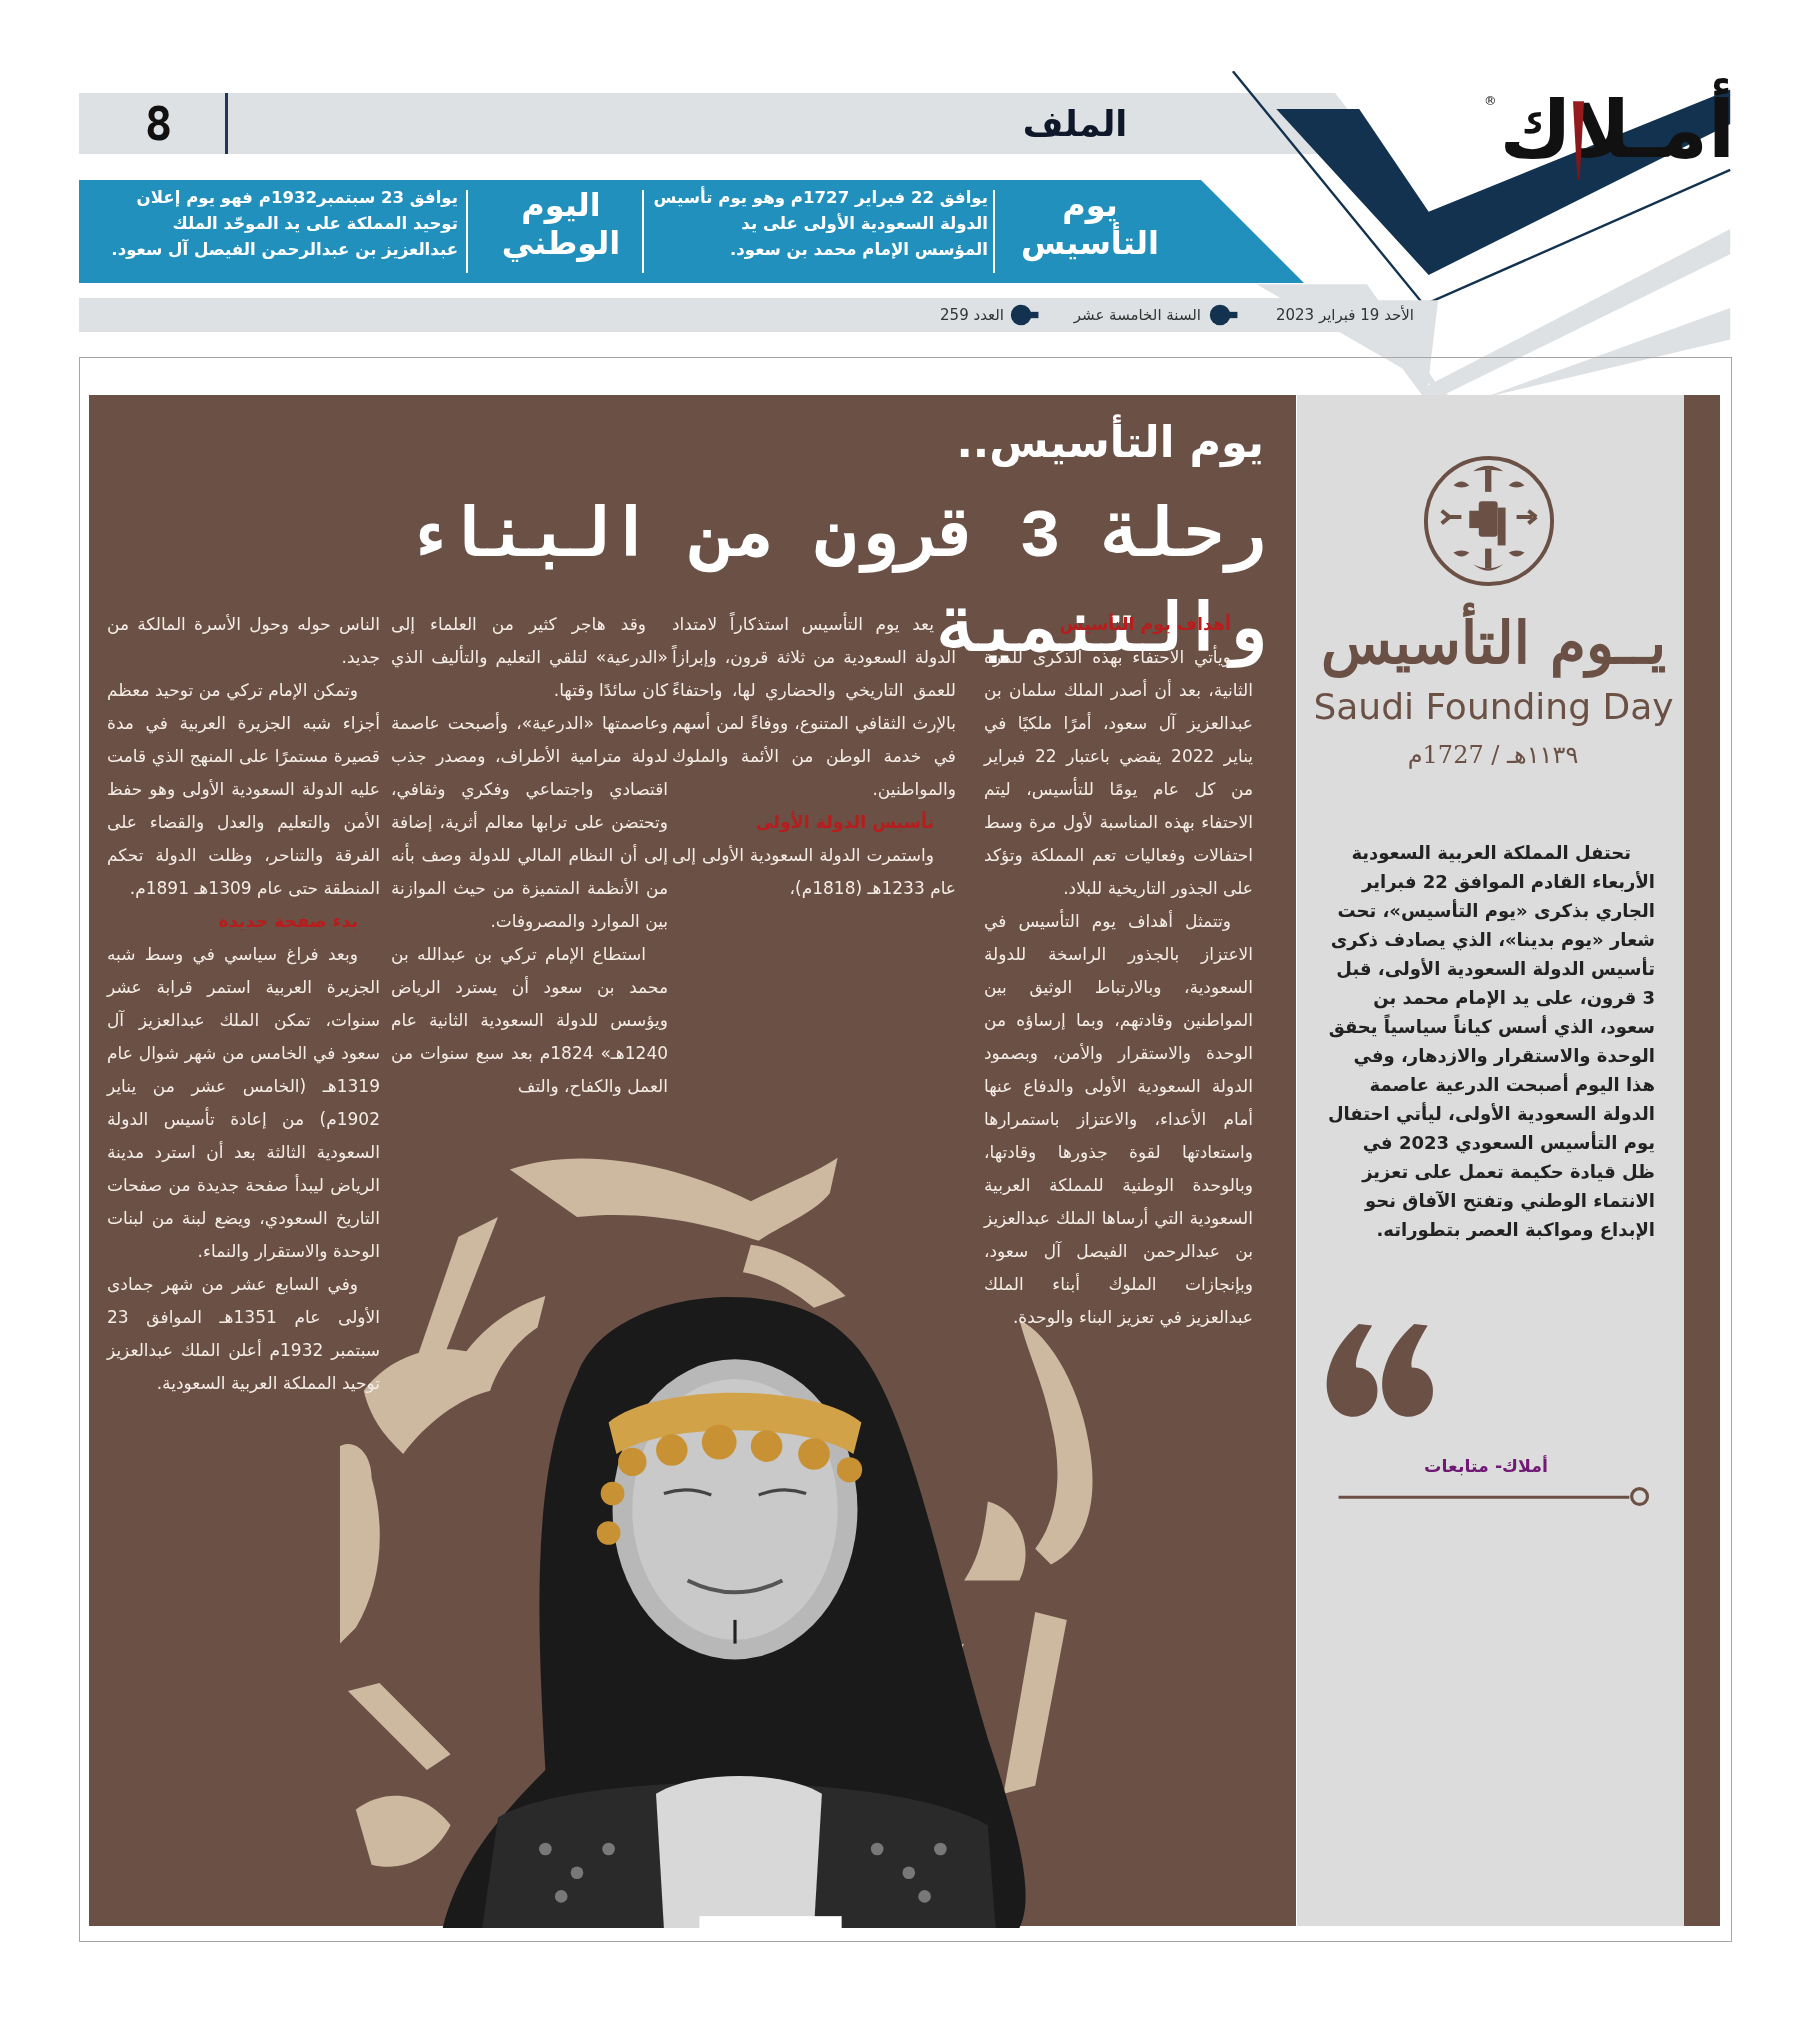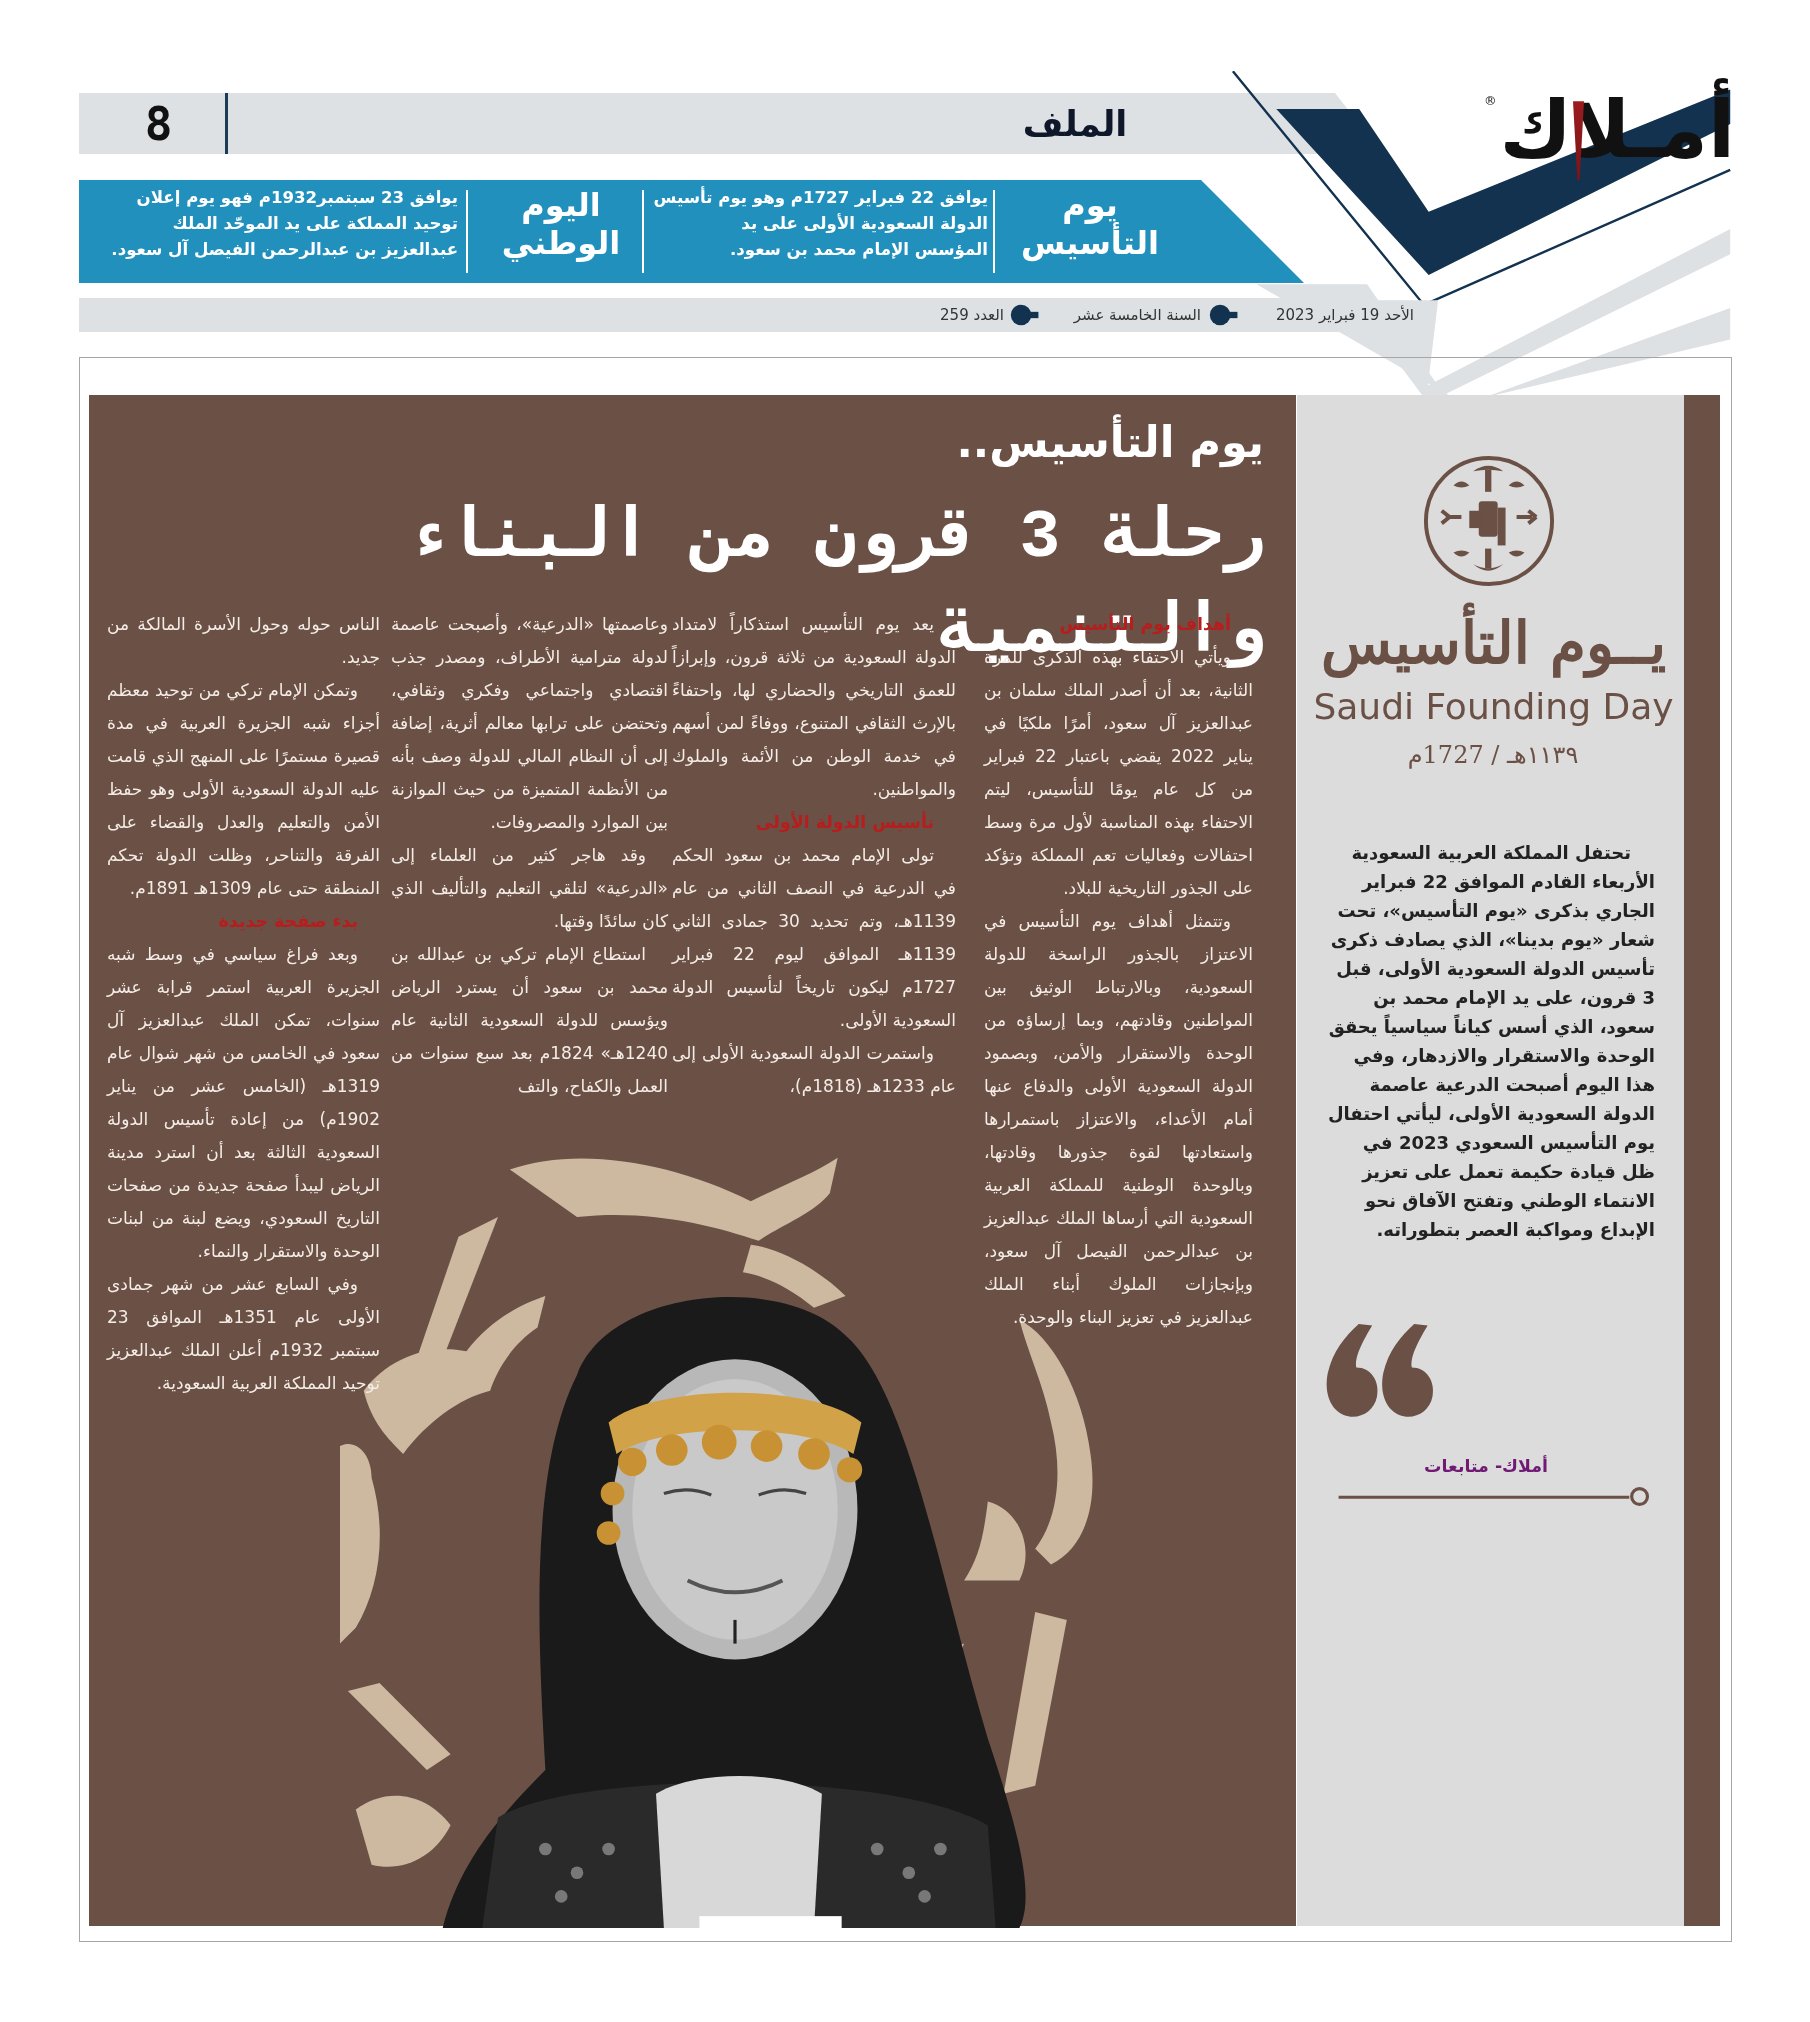--- a/index.html
+++ b/index.html
@@ -201,27 +201,26 @@
 
 <div class="abs col" style="left:984px; top:608px; width:269px;">
   <h4>أهداف يوم التأسيس</h4>
   <p>ويأتي الاحتفاء بهذه الذكرى للمرة الثانية، بعد أن أصدر الملك سلمان بن عبدالعزيز آل سعود، أمرًا ملكيًا في يناير 2022 يقضي باعتبار 22 فبراير من كل عام يومًا للتأسيس، ليتم الاحتفاء بهذه المناسبة لأول مرة وسط احتفالات وفعاليات تعم المملكة وتؤكد على الجذور التاريخية للبلاد.</p>
   <p>وتتمثل أهداف يوم التأسيس في الاعتزاز بالجذور الراسخة للدولة السعودية، وبالارتباط الوثيق بين المواطنين وقادتهم، وبما إرساؤه من الوحدة والاستقرار والأمن، وبصمود الدولة السعودية الأولى والدفاع عنها أمام الأعداء، والاعتزاز باستمرارها واستعادتها لقوة جذورها وقادتها، وبالوحدة الوطنية للمملكة العربية السعودية التي أرساها الملك عبدالعزيز بن عبدالرحمن الفيصل آل سعود، وبإنجازات الملوك أبناء الملك عبدالعزيز في تعزيز البناء والوحدة.</p>
 </div>
 
 <div class="abs col" style="left:672px; top:608px; width:284px;">
   <p>يعد يوم التأسيس استذكاراً لامتداد الدولة السعودية من ثلاثة قرون، وإبرازاً للعمق التاريخي والحضاري لها، واحتفاءً بالإرث الثقافي المتنوع، ووفاءً لمن أسهم في خدمة الوطن من الأئمة والملوك والمواطنين.</p>
   <h4>تأسيس الدولة الأولى</h4>
-  <p>تولى الإمام محمد بن سعود الحكم في الدرعية في النصف الثاني من عام 1139هـ، وتم تحديد 30 جمادى الثاني 1139هـ الموافق ليوم 22 فبراير 1727م ليكون تاريخاً لتأسيس الدولة السعودية الأولى.</p>
   <p>واستمرت الدولة السعودية الأولى إلى عام 1233هـ (1818م)،</p>
 </div>
 
 <div class="abs col" style="left:391px; top:608px; width:277px;">
+  <p>وقد هاجر كثير من العلماء إلى «الدرعية» لتلقي التعليم والتأليف الذي كان سائدًا وقتها.</p>
   <p style="text-indent:0">وعاصمتها «الدرعية»، وأصبحت عاصمة لدولة مترامية الأطراف، ومصدر جذب اقتصادي واجتماعي وفكري وثقافي، وتحتضن على ترابها معالم أثرية، إضافة إلى أن النظام المالي للدولة وصف بأنه من الأنظمة المتميزة من حيث الموازنة بين الموارد والمصروفات.</p>
-  <p>وقد هاجر كثير من العلماء إلى «الدرعية» لتلقي التعليم والتأليف الذي كان سائدًا وقتها.</p>
   <p>استطاع الإمام تركي بن عبدالله بن محمد بن سعود أن يسترد الرياض ويؤسس للدولة السعودية الثانية عام 1240هـ» 1824م بعد سبع سنوات من العمل والكفاح، والتف</p>
 </div>
 
 <div class="abs col" style="left:107px; top:608px; width:273px;">
   <p style="text-indent:0">الناس حوله وحول الأسرة المالكة من جديد.</p>
   <p>وتمكن الإمام تركي من توحيد معظم أجزاء شبه الجزيرة العربية في مدة قصيرة مستمرًا على المنهج الذي قامت عليه الدولة السعودية الأولى وهو حفظ الأمن والتعليم والعدل والقضاء على الفرقة والتناحر، وظلت الدولة تحكم المنطقة حتى عام 1309هـ 1891م.</p>
   <h4>بدء صفحة جديدة</h4>
   <p>وبعد فراغ سياسي في وسط شبه الجزيرة العربية استمر قرابة عشر سنوات، تمكن الملك عبدالعزيز آل سعود في الخامس من شهر شوال عام 1319هـ (الخامس عشر من يناير 1902م) من إعادة تأسيس الدولة السعودية الثالثة بعد أن استرد مدينة الرياض ليبدأ صفحة جديدة من صفحات التاريخ السعودي، ويضع لبنة من لبنات الوحدة والاستقرار والنماء.</p>
   <p>وفي السابع عشر من شهر جمادى الأولى عام 1351هـ الموافق 23 سبتمبر 1932م أعلن الملك عبدالعزيز توحيد المملكة العربية السعودية.</p>
 </div>

